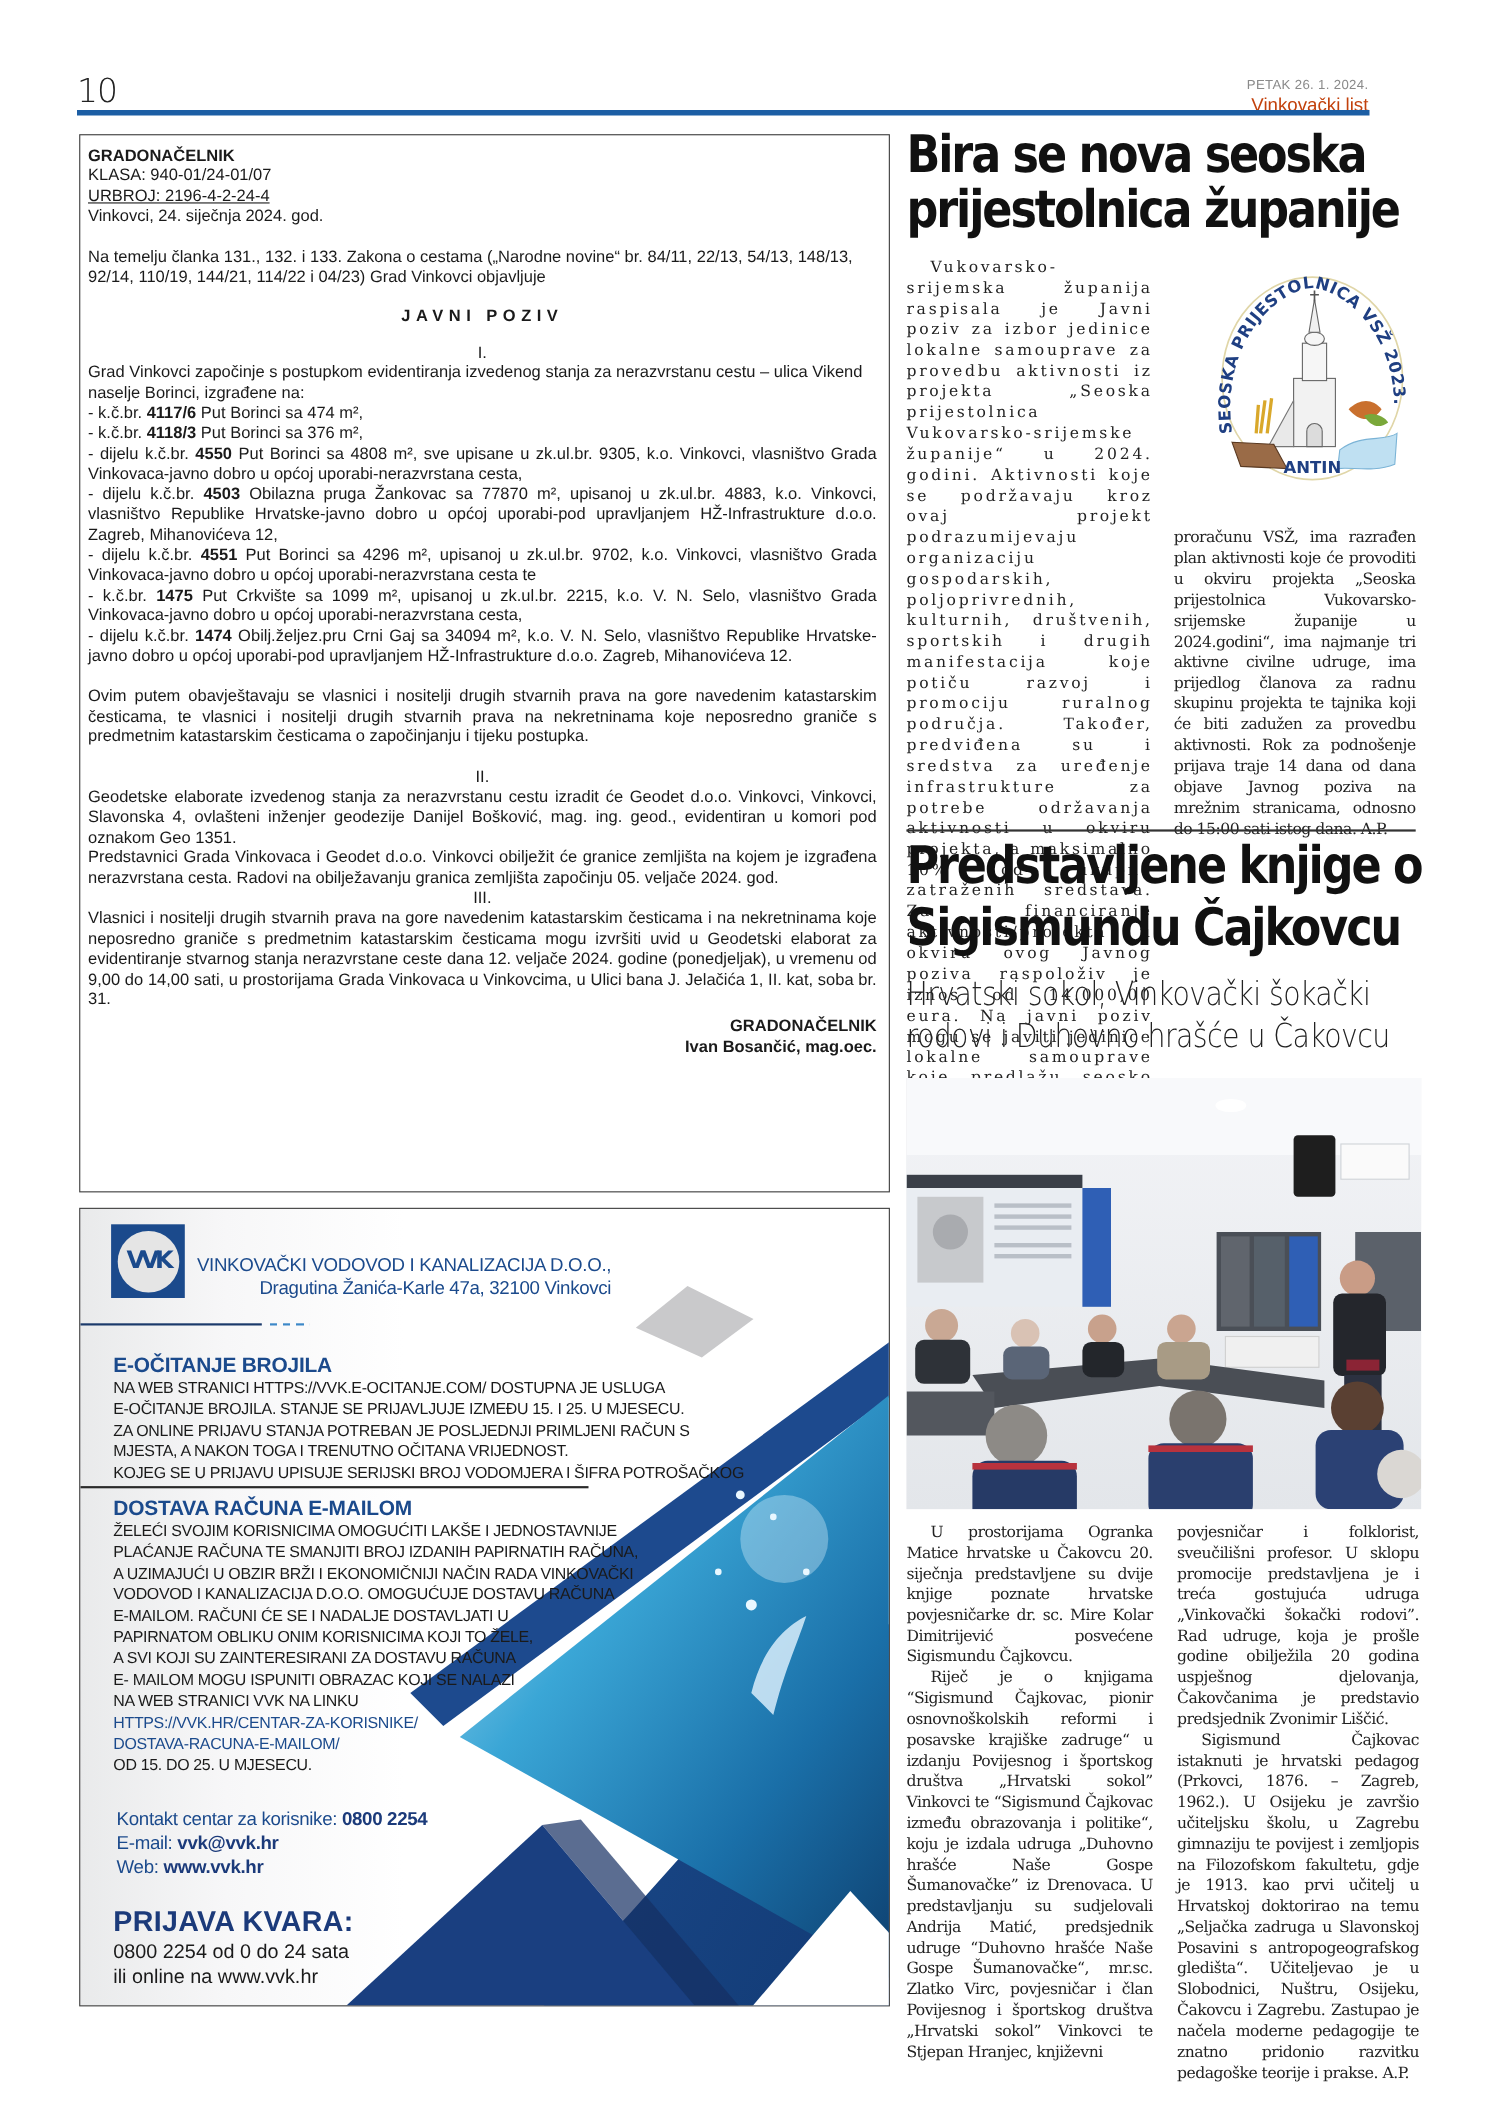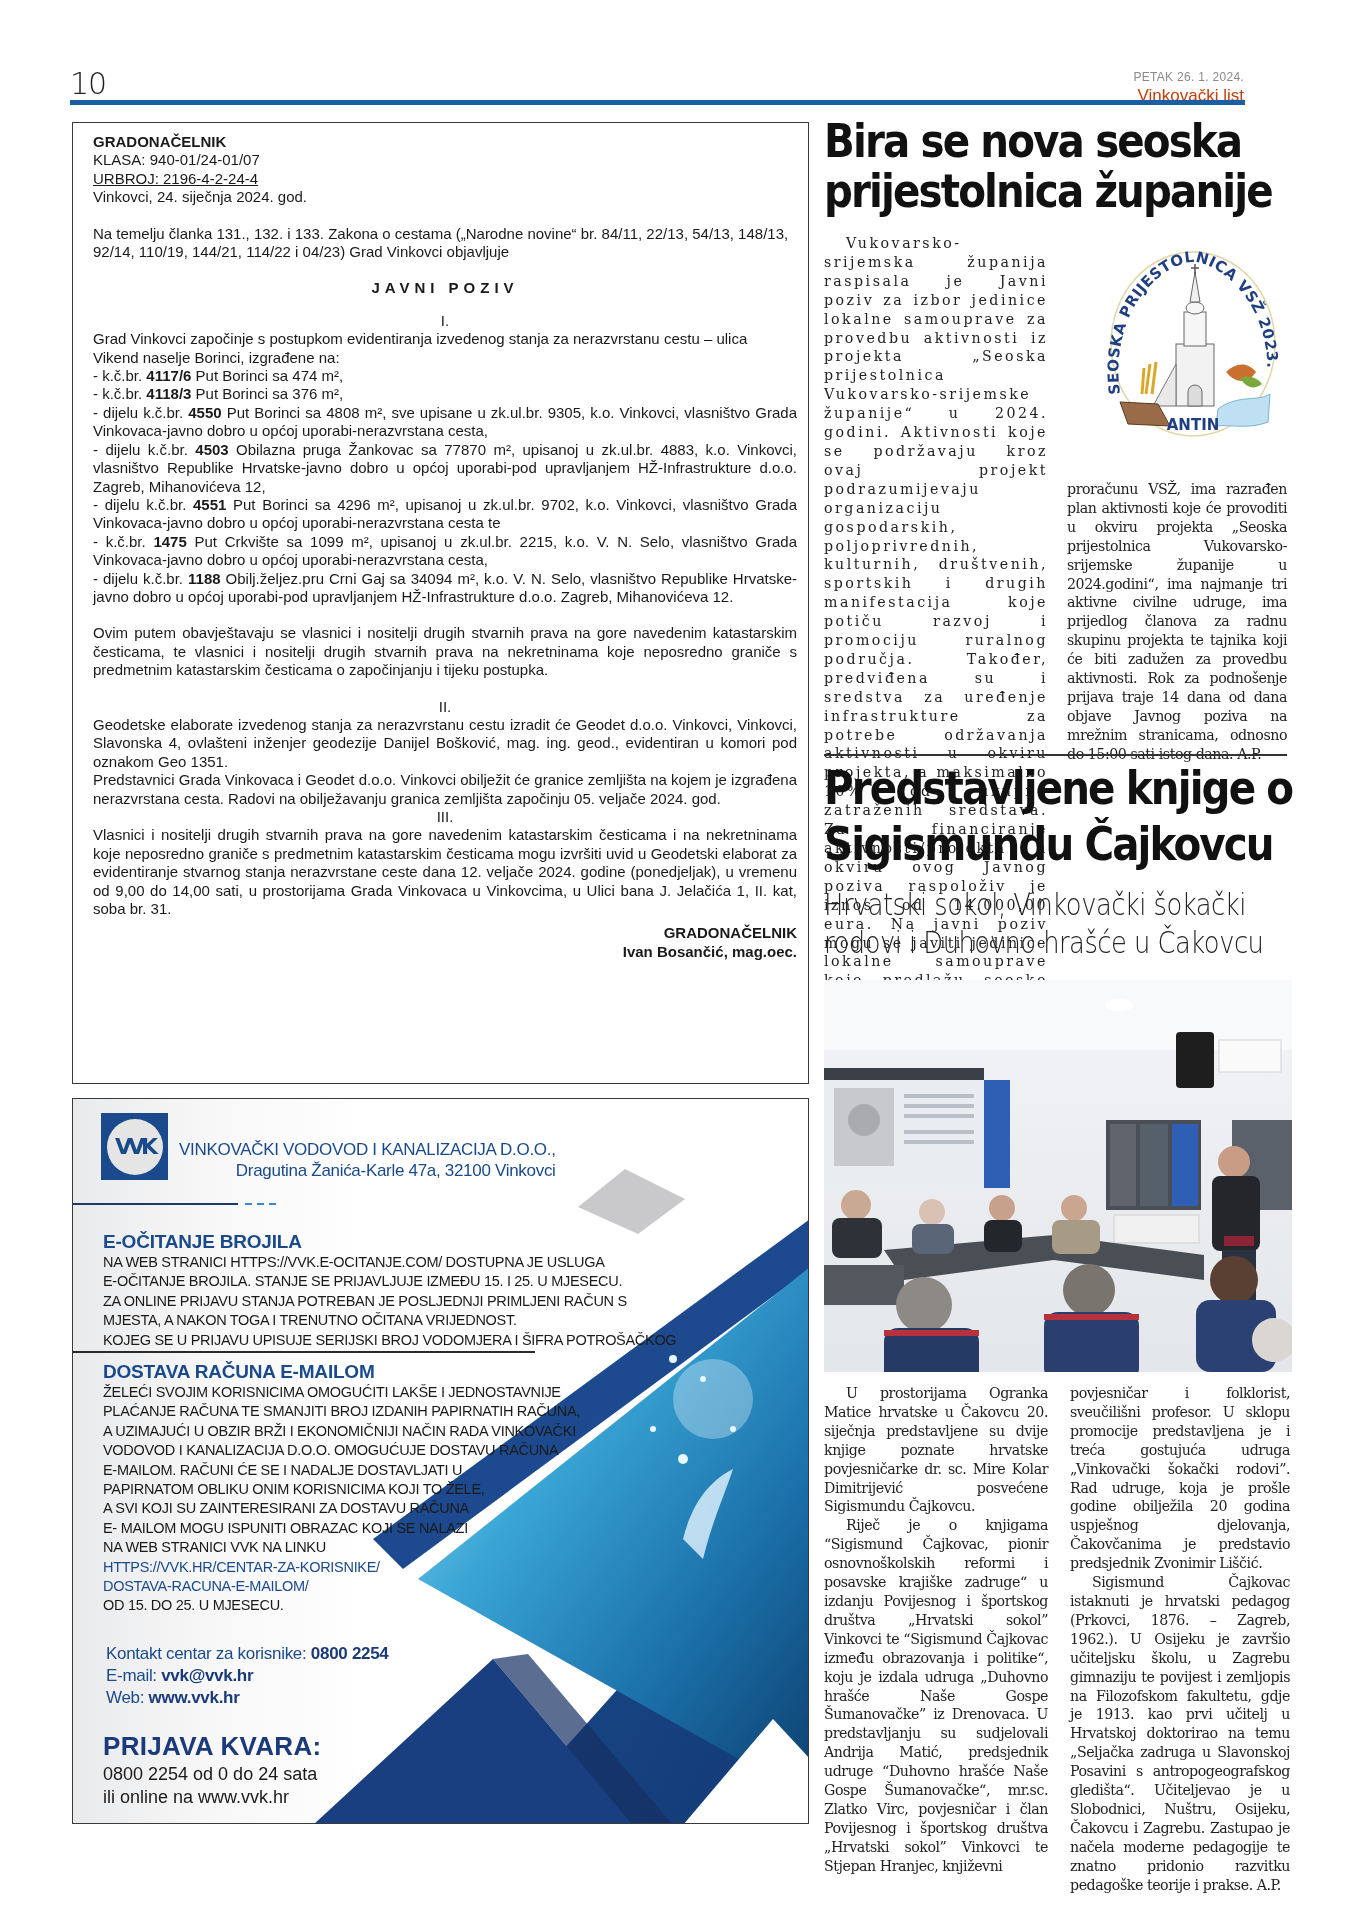--- a/index.html
+++ b/index.html
@@ -6,21 +6,21 @@
   html, body { width: 1354px; height: 1920px; background: #ffffff; overflow: hidden; }
   body { position: relative; font-family: "Liberation Sans", sans-serif; color: #1a1a1a; }
 
   
   .page-num { position: absolute; left: 70px; top: 66px; font-family: "DejaVu Sans", sans-serif; font-weight: 200; font-size: 30px; color: #222; letter-spacing: -1px; }
   .hdr-date { position: absolute; right: 110px; top: 70px; font-size: 12px; color: #8a8a8a; letter-spacing: 0.3px; }
   .hdr-paper { position: absolute; right: 110px; top: 86px; font-size: 17px; color: #c2410c; }
   .hdr-bar { position: absolute; left: 70px; top: 100px; width: 1175px; height: 5px; background: #1c5ea4; }
 
   
-  .notice { position: absolute; left: 72px; top: 122px; width: 737px; height: 962px; border: 1.5px solid #3a3a3a; padding: 10px 11px 8px 20px; font-family: "Liberation Sans", sans-serif; font-size: 15px; line-height: 18.4px; color: #1a1a1a; }
+  .notice { position: absolute; left: 72px; top: 122px; width: 737px; height: 962px; border: 1.5px solid #3a3a3a; padding: 10px 11px 8px 7px; font-family: "Liberation Sans", sans-serif; font-size: 15px; line-height: 18.4px; color: #1a1a1a; }
   .notice .bold { font-weight: bold; }
   .notice .u { text-decoration: underline; }
   .notice p { margin: 0; }
   .notice .gap { height: 18px; }
   .notice .just { text-align: justify; }
   .notice .center { text-align: center; }
   .notice .title { text-align: center; letter-spacing: 5px; font-weight: bold; font-size: 15px; margin: 18px 0 14px; }
   .notice .sign { text-align: right; font-weight: bold; }
 
   
@@ -75,21 +75,21 @@
 
   <p class="center">I.</p>
   <p>Grad Vinkovci započinje s postupkom evidentiranja izvedenog stanja za nerazvrstanu cestu – ulica Vikend naselje Borinci, izgrađene na:</p>
   <div class="just">
     <p><span>- k.č.br. </span><b>4117/6</b><span> Put Borinci sa 474 m², </span></p>
     <p><span>- k.č.br. </span><b>4118/3</b><span> Put Borinci sa 376 m², </span></p>
     <p><span>- dijelu k.č.br. </span><b>4550</b><span> Put Borinci sa 4808 m², sve upisane u zk.ul.br. 9305, k.o. Vinkovci, vlasništvo Grada Vinkovaca-javno dobro u općoj uporabi-nerazvrstana cesta,</span></p>
     <p><span>- dijelu k.č.br. </span><b>4503</b><span> Obilazna pruga Žankovac sa 77870 m², upisanoj u zk.ul.br. 4883, k.o. Vinkovci, vlasništvo Republike Hrvatske-javno dobro u općoj uporabi-pod upravljanjem HŽ-Infrastrukture d.o.o. Zagreb, Mihanovićeva 12,</span></p>
     <p><span>- dijelu k.č.br. </span><b>4551</b><span> Put Borinci sa 4296 m², upisanoj u zk.ul.br. 9702, k.o. Vinkovci, vlasništvo Grada Vinkovaca-javno dobro u općoj uporabi-nerazvrstana cesta te</span></p>
     <p><span>- k.č.br. </span><b>1475</b><span> Put Crkvište sa 1099 m², upisanoj u zk.ul.br. 2215, k.o. V. N. Selo, vlasništvo Grada Vinkovaca-javno dobro u općoj uporabi-nerazvrstana cesta,</span></p>
-    <p><span>- dijelu k.č.br. </span><b>1188</b><span> Obilj.željez.pru Crni Gaj sa 34094 m², k.o. V. N. Selo, vlasništvo Republike Hrvatske-javno dobro u općoj uporabi-pod upravljanjem HŽ-Infrastrukture d.o.o. Zagreb, Mihanovićeva 12.</span></p>
+    <p><span>- dijelu k.č.br. </span><b>1474</b><span> Obilj.željez.pru Crni Gaj sa 34094 m², k.o. V. N. Selo, vlasništvo Republike Hrvatske-javno dobro u općoj uporabi-pod upravljanjem HŽ-Infrastrukture d.o.o. Zagreb, Mihanovićeva 12.</span></p>
   </div>
   <div class="gap"></div>
   <p class="just">Ovim putem obavještavaju se vlasnici i nositelji drugih stvarnih prava na gore navedenim katastarskim česticama, te vlasnici i nositelji drugih stvarnih prava na nekretninama koje neposredno graniče s predmetnim katastarskim česticama o započinjanju i tijeku postupka.</p>
   <div class="gap"></div>
 
   <p class="center">II.</p>
   <p class="just">Geodetske elaborate izvedenog stanja za nerazvrstanu cestu izradit će Geodet d.o.o. Vinkovci, Vinkovci, Slavonska 4, ovlašteni inženjer geodezije Danijel Bošković, mag. ing. geod., evidentiran u komori pod oznakom Geo 1351.</p>
   <p class="just">Predstavnici Grada Vinkovaca i Geodet d.o.o. Vinkovci obilježit će granice zemljišta na kojem je izgrađena nerazvrstana cesta. Radovi na obilježavanju granica zemljišta započinju 05. veljače 2024. god.</p>
 
   <p class="center">III.</p>

